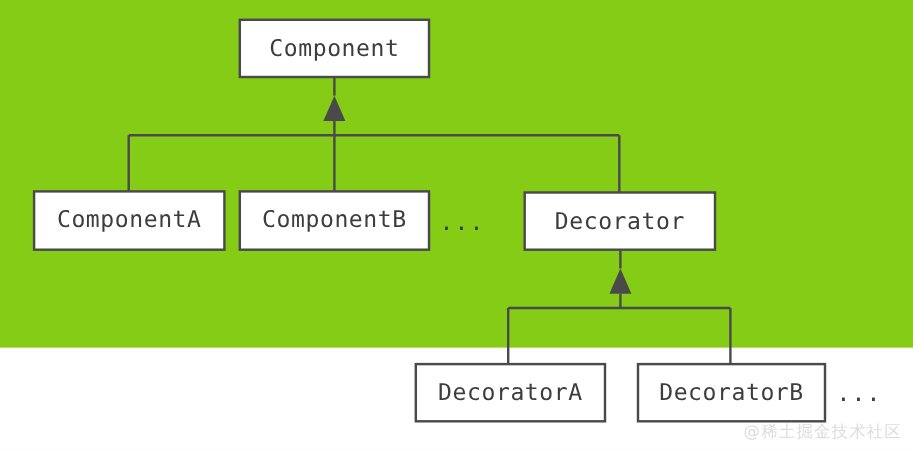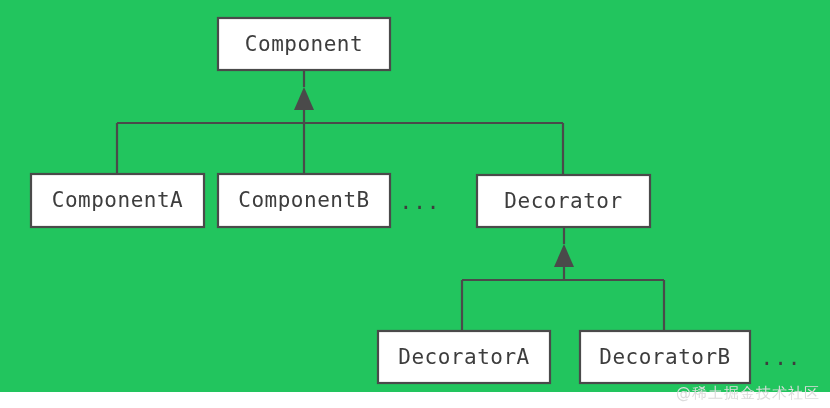--- a/index.html
+++ b/index.html
@@ -9,22 +9,22 @@
   }
   body {
     width: 830px;
     height: 408px;
     font-family: "DejaVu Sans Mono", "Liberation Mono", monospace;
     overflow: hidden;
   }
   #diagram-root {
     position: relative;
     width: 830px;
-    height: 392px;
-    background: #22c55e;
+    height: 316px;
+    background: #84cc16;
   }
   svg.diagram-canvas {
     position: absolute;
     top: 0;
     left: 0;
     width: 830px;
     height: 408px;
     display: block;
   }
   .node-box {

